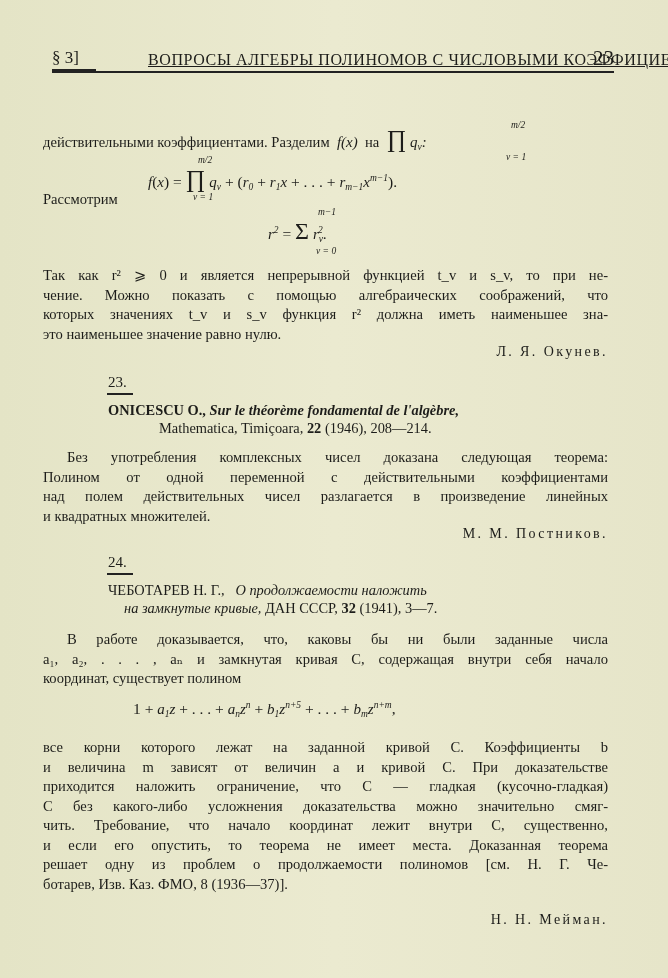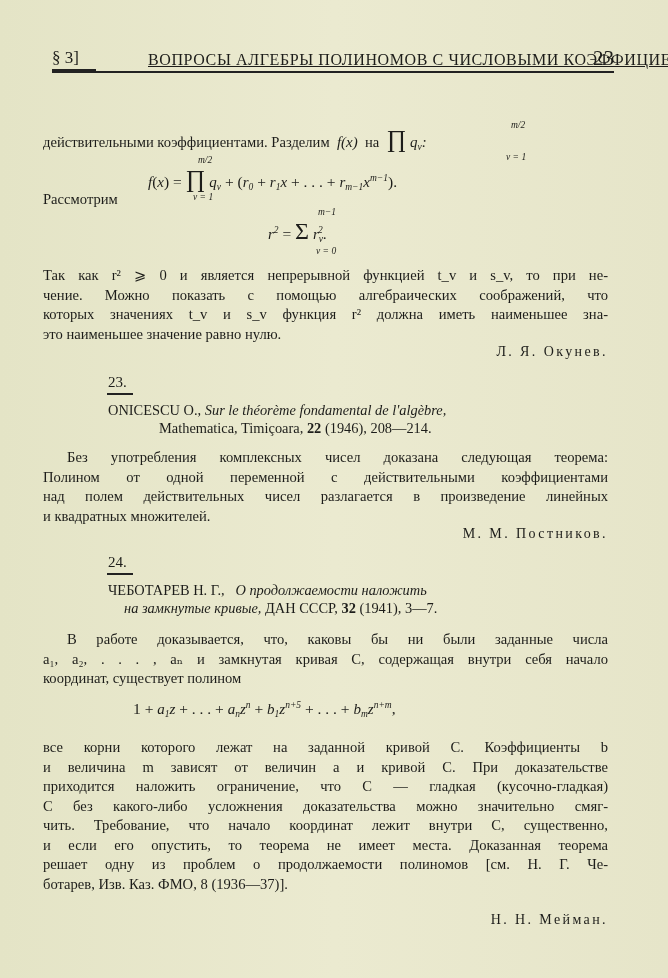--- a/index.html
+++ b/index.html
@@ -74,21 +74,21 @@
   <div class="abs p" style="top:266px;">
     <div class="justify">Так как r² ⩾ 0 и является непрерывной функцией t_v и s_v, то при не-</div>
     <div class="justify">чение. Можно показать с помощью алгебраических соображений, что</div>
     <div class="justify">которых значениях t_v и s_v функция r² должна иметь наименьшее зна-</div>
     <div class="justify lastline">это наименьшее значение равно нулю.</div>
   </div>
   <div class="abs sig" style="right:60px; top:344px;">Л. Я. Окунев.</div>
 
   <div class="abs num" style="left:108px; top:374px;">23.</div>
   <div class="num-rule" style="left:107px; top:393px;"></div>
-  <div class="abs ref" style="left:108px; top:402px;">
+  <div class="abs ref" style="left:108px; top:402px;font-weight:bold;">
     <span>ONICESCU O.,</span>
     <span class="it">Sur le théorème fondamental de l'algèbre,</span>
   </div>
   <div class="abs ref" style="left:159px; top:420px;">
     <span>Mathematica, Timiçoara,</span>
     <span class="b">22</span>
     <span>(1946), 208—214.</span>
   </div>
   <div class="abs p" style="top:448px;">
     <div class="justify" style="text-indent:24px;">Без употребления комплексных чисел доказана следующая теорема:</div>

